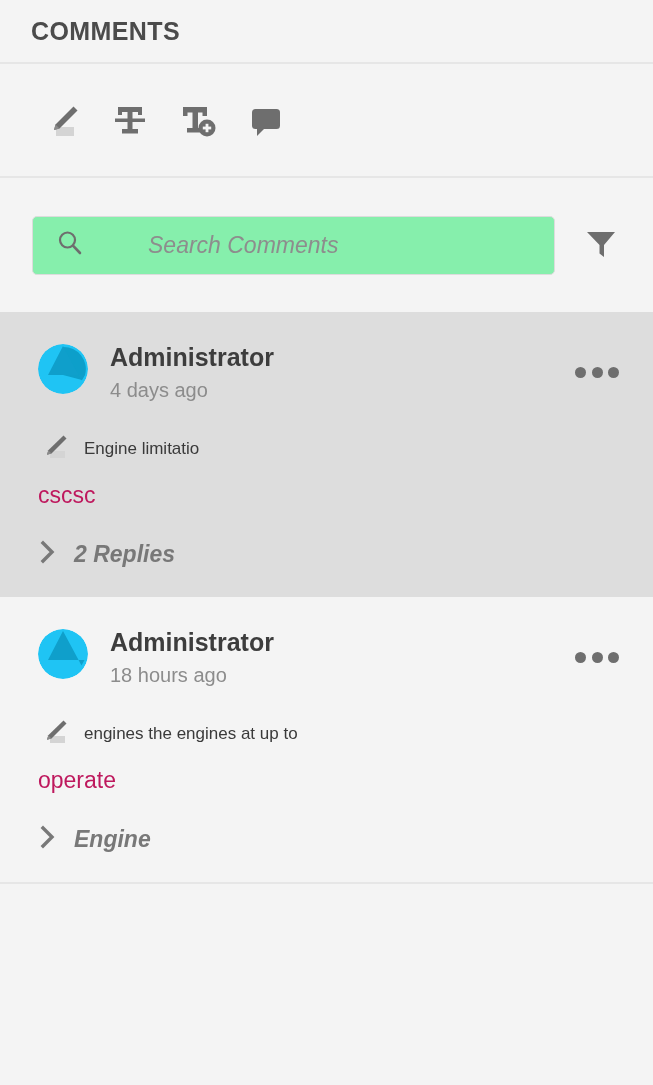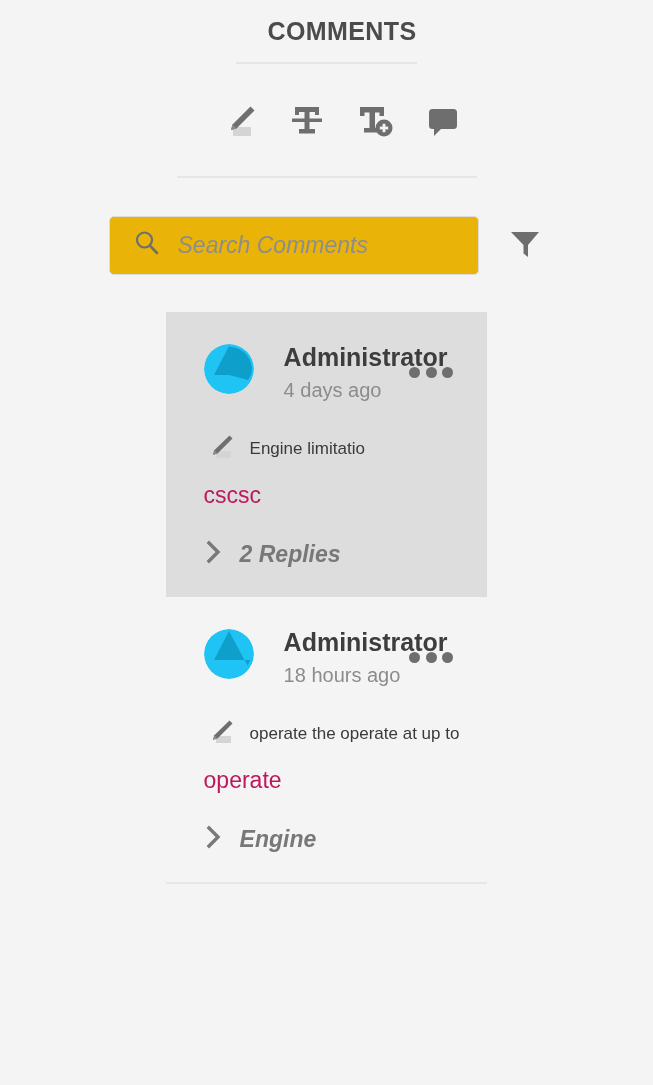--- a/index.html
+++ b/index.html
@@ -12,21 +12,20 @@
     overflow: hidden;
   }
 
   #panel {
     width: 653px;
     height: 1085px;
     background: #f4f4f4;
     position: relative;
     display: flex;
     flex-direction: column;
-    align-items: center;
   }
 
   
   .panel-header {
     height: 64px;
     flex: 0 0 64px;
     display: flex;
     align-items: center;
     padding-left: 31px;
     border-bottom: 2px solid #e6e6e6;
@@ -67,27 +66,28 @@
     height: 134px;
     flex: 0 0 134px;
     display: flex;
     align-items: center;
     padding: 0 28px 0 32px;
     background: #f4f4f4;
   }
   .search-box {
     flex: 1 1 auto;
     height: 59px;
-    background: #eab308;
+    background: #86efac;
     border: 1px solid #dcdcdc;
     border-radius: 5px;
     display: flex;
     align-items: center;
     padding-left: 22px;
     margin-right: 22px;
+    gap: 47px;
   }
   .search-input {
     border: none;
     outline: none;
     background: transparent;
     flex: 1 1 auto;
     height: 100%;
     font-family: "Liberation Sans", sans-serif;
     font-size: 23px;
     font-style: italic;
@@ -127,21 +127,20 @@
     background: #dddddd;
   }
   .comment-card.divided {
     border-bottom: 2px solid #e6e6e6;
   }
 
   .card-top {
     display: flex;
     align-items: flex-start;
     position: relative;
-    gap: 8px;
   }
   .avatar {
     width: 50px;
     height: 50px;
     border-radius: 50%;
     flex: 0 0 50px;
     overflow: hidden;
     margin-right: 22px;
   }
   .meta { display: flex; flex-direction: column; justify-content: flex-start; }
@@ -363,21 +362,21 @@
       </div>
 
       <div class="quote-row">
         <span class="quote-icon">
           <svg width="32" height="30" viewBox="0 0 32 30">
             <rect x="12" y="19" width="15" height="7" fill="#d4d4d4"></rect>
             <path d="M25.5 3.5 L28.5 6.5 L13.5 21.5 L9 22.7 L10.3 18.3 Z" fill="#6e6e6e"></path>
             <path d="M9 22.7 L10.3 18.3 L13.5 21.5 Z" fill="#8a8a8a"></path>
           </svg>
         </span>
-        <span class="quote-text">operate the operate at up to</span>
+        <span class="quote-text">engines the engines at up to</span>
       </div>
 
       <div class="body-text">operate</div>
 
       <div class="replies-row">
         <span class="chevron">
           <svg width="20" height="26" viewBox="0 0 20 26">
             <polyline points="5,4 14,13 5,22" fill="none" stroke="#787878" stroke-width="3.4" stroke-linecap="square"></polyline>
           </svg>
         </span>

